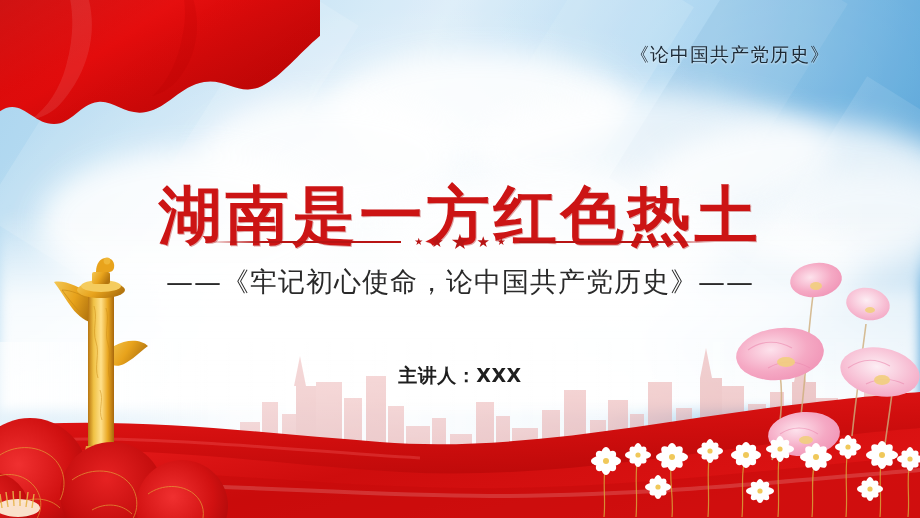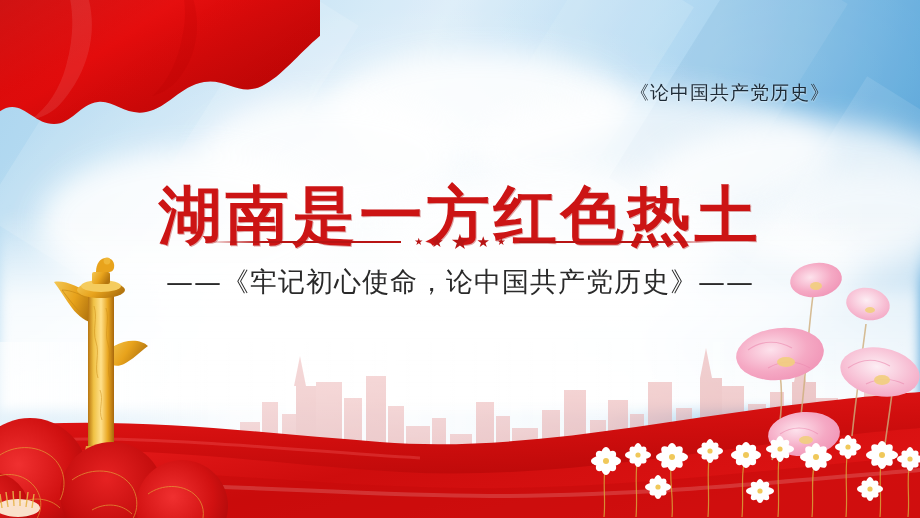--- a/index.html
+++ b/index.html
@@ -56,21 +56,20 @@
   
   .cosmos{position:absolute;right:0;bottom:0;width:340px;height:105px;pointer-events:none;}
 
   
   .book-ref{
     position:absolute;left:0;right:90px;top:42px;
     text-align:right;
     font-size:19px;color:#1d2a36;letter-spacing:1px;
     font-family:"DejaVu Sans","Liberation Sans",sans-serif;
     text-shadow:0 1px 2px rgba(255,255,255,.6);
-    margin-top:38px;
   }
 
   .main-title{
     position:absolute;left:0;right:0;top:142px;
     text-align:center;
     font-size:63px;line-height:1;
     font-weight:bold;
     color:#cc1414;
     letter-spacing:4px;
     font-family:"DejaVu Sans","Liberation Sans",sans-serif;
@@ -469,15 +468,16 @@
       <span class="star s-lg">★</span>
       <span class="star s-md">★</span>
       <span class="star s-sm">★</span>
     </span>
     <span class="div-line right"></span>
   </div>
 
   <div class="subtitle">——《牢记初心使命，论中国共产党历史》——</div>
 
   <div class="meta">
+    <span>主讲人：XXX</span>
   </div>
 
 </div>
 
 </body></html>

